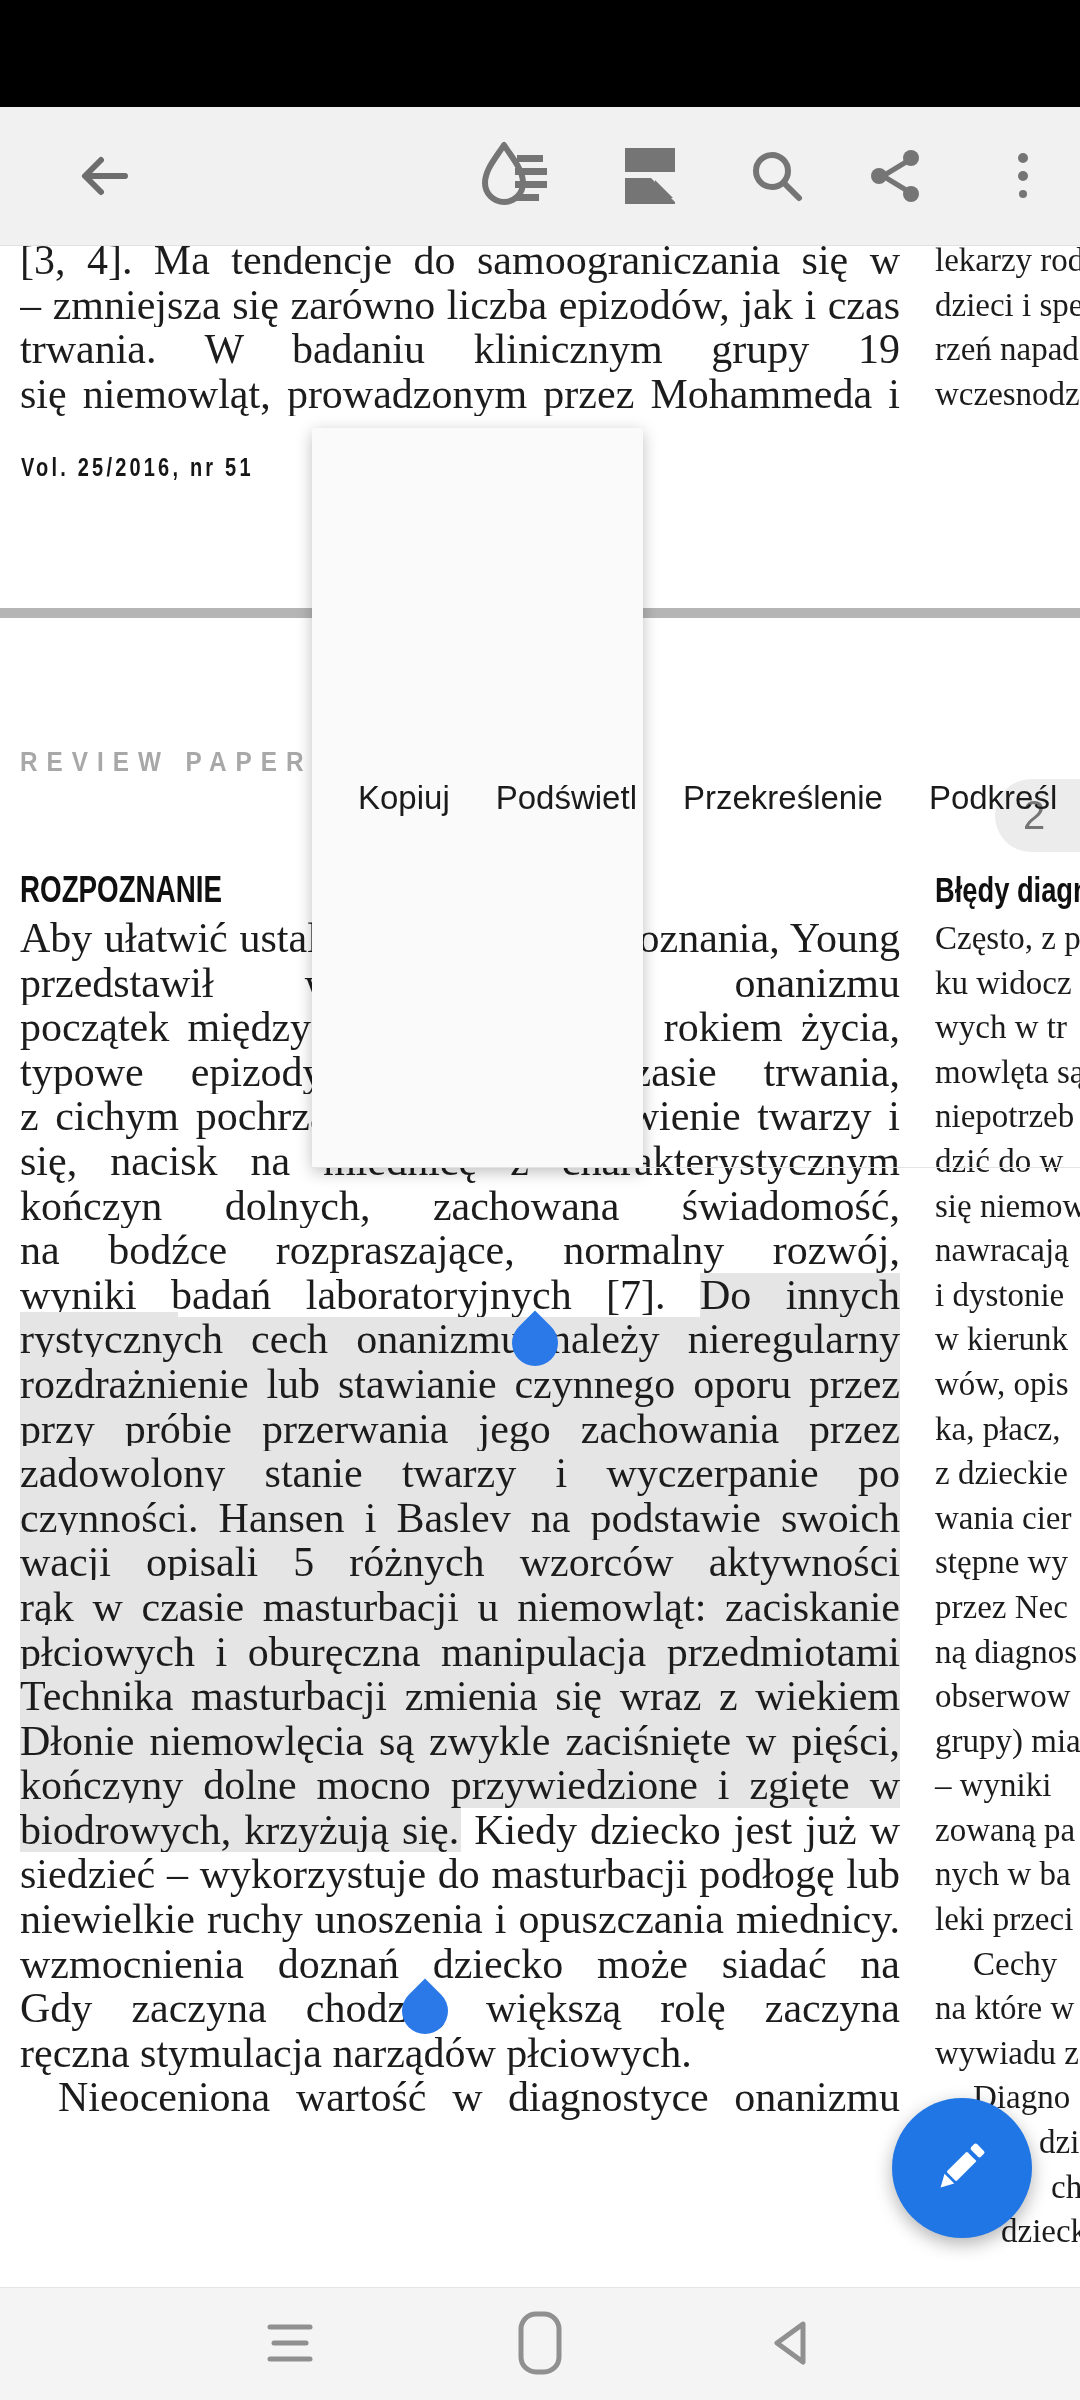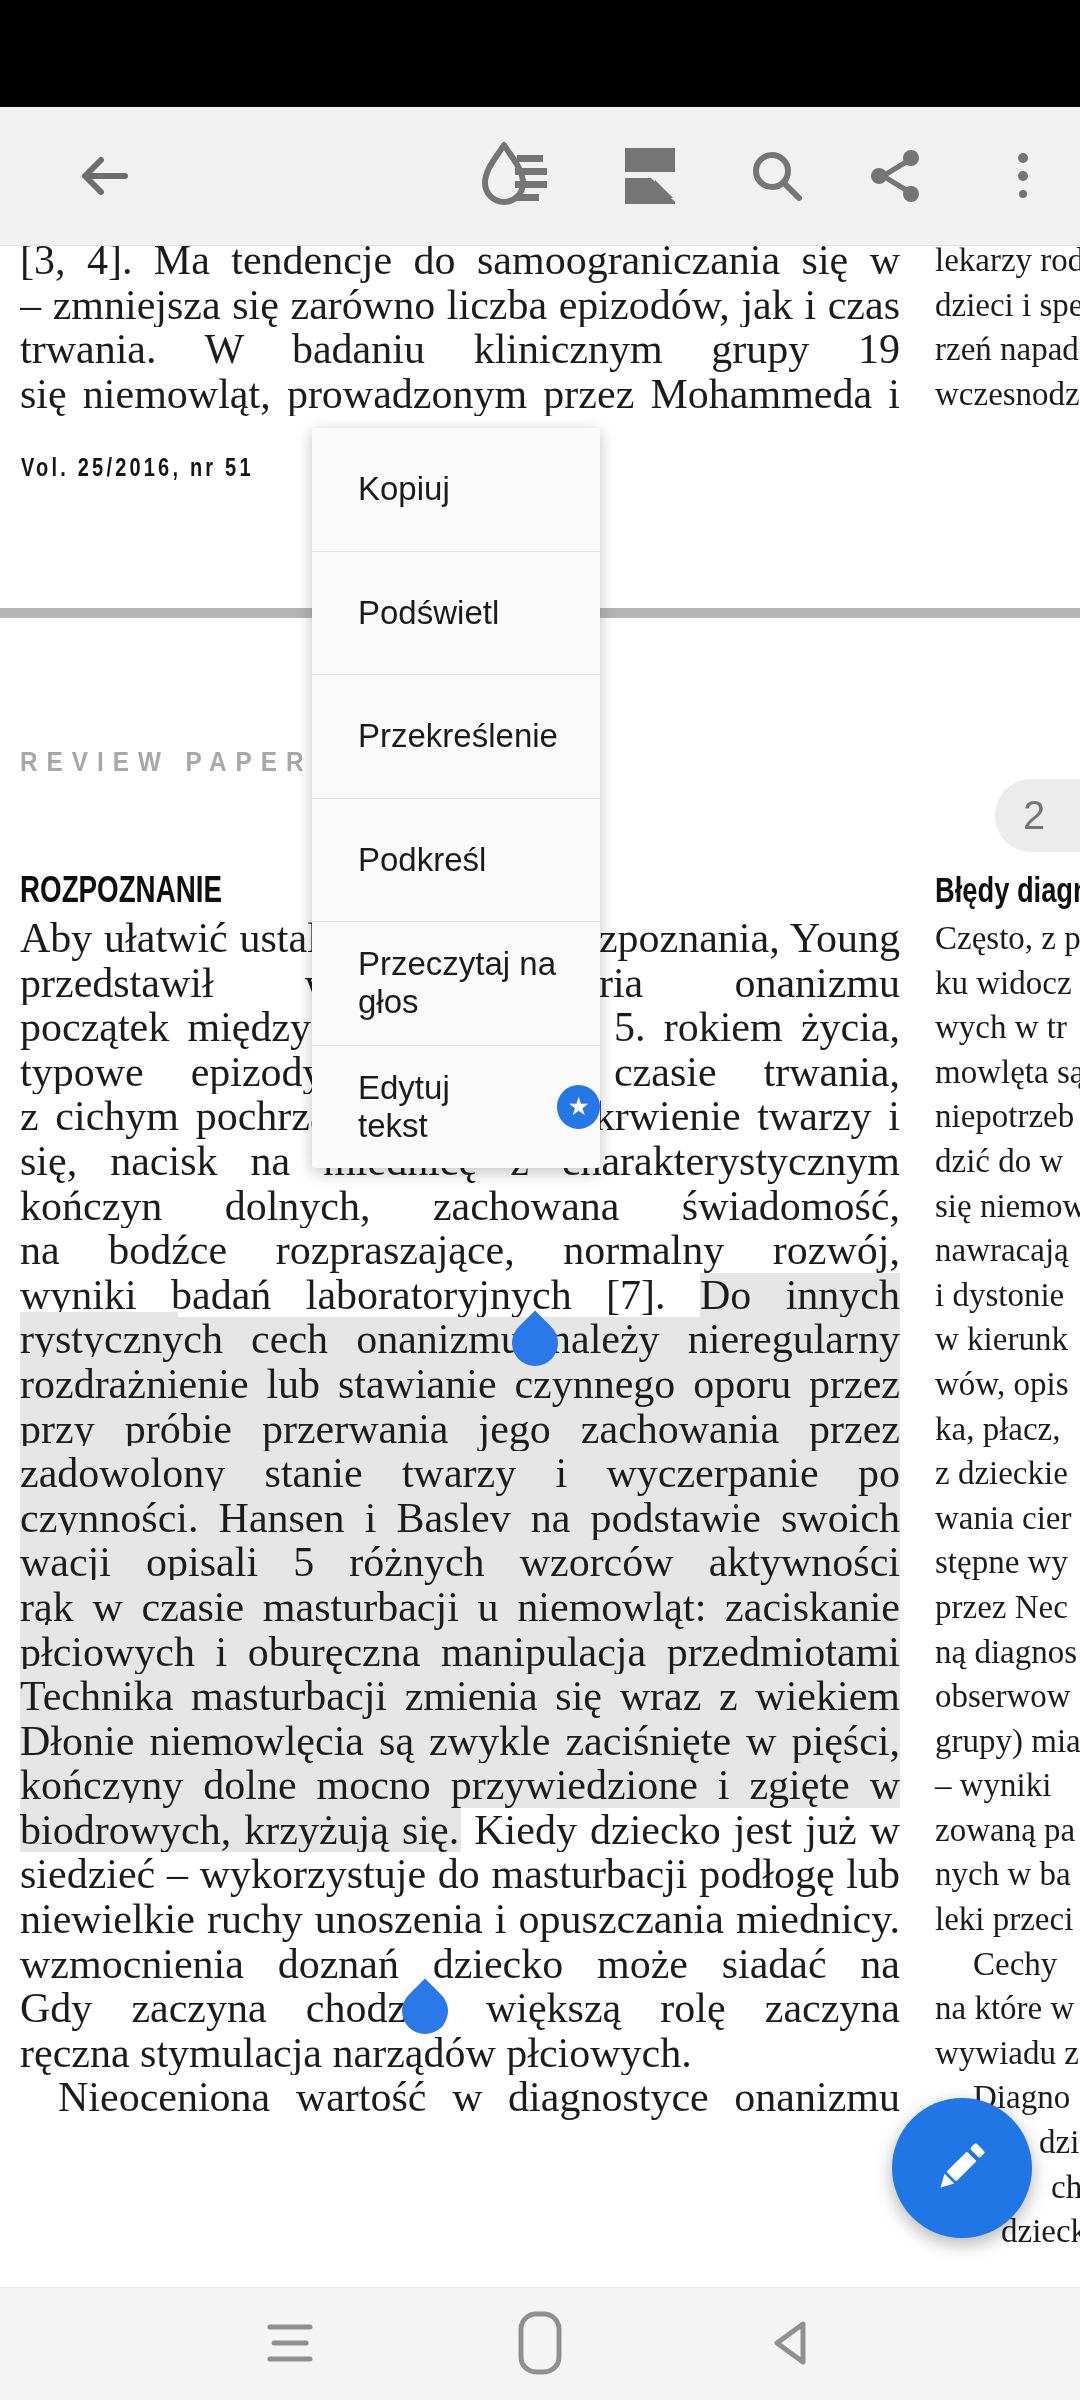--- a/index.html
+++ b/index.html
@@ -27,22 +27,22 @@
           font-weight:700;font-size:27px;letter-spacing:10px;color:#a8a8a8;
           transform:scaleX(.9);transform-origin:left center;white-space:nowrap;}
   .headL{position:absolute;left:20px;top:869px;font-family:"Liberation Sans",sans-serif;
          font-weight:700;font-size:37px;color:#101010;transform:scaleX(.75);transform-origin:left center;white-space:nowrap;}
   .headR{position:absolute;left:935px;top:870px;font-family:"Liberation Sans",sans-serif;
          font-weight:700;font-size:35px;color:#101010;transform:scaleX(.78);transform-origin:left center;white-space:nowrap;}
   .badge{position:absolute;left:995px;top:779px;width:130px;height:73px;border-radius:36px;
          background:#ececec;color:#757575;font-family:"Liberation Sans",sans-serif;font-size:40px;
          line-height:73px;padding-left:28px;box-sizing:border-box;z-index:3;}
   
-  .menu{position:absolute;left:312px;top:428px;width:288px;height:740px;background:#fafafa;
-        border-radius:3px;box-shadow:0 4px 16px rgba(0,0,0,.25);z-index:30;display:flex;flex-direction:column;
+  .menu{position:absolute;left:312px;top:428px;width:331px;height:740px;background:#fafafa;
+        border-radius:3px;box-shadow:0 4px 16px rgba(0,0,0,.25);z-index:30;display:flex;flex-direction:row;
         font-family:"Liberation Sans",sans-serif;}
   .mitem{flex:1;display:flex;align-items:center;padding-left:46px;font-size:33px;color:#1b1b1b;
          border-bottom:1px solid #e4e4e4;}
   .mitem:last-child{border-bottom:none;}
   .mstar{width:44px;height:44px;border-radius:50%;background:#2577e6;color:#fff;margin-left:34px;
          display:flex;align-items:center;justify-content:center;font-size:25px;line-height:1;}
   
   .handle{position:absolute;width:46px;height:46px;background:#2b79e8;
           border-radius:0 50% 50% 50%;transform:rotate(45deg);z-index:20;}
   

